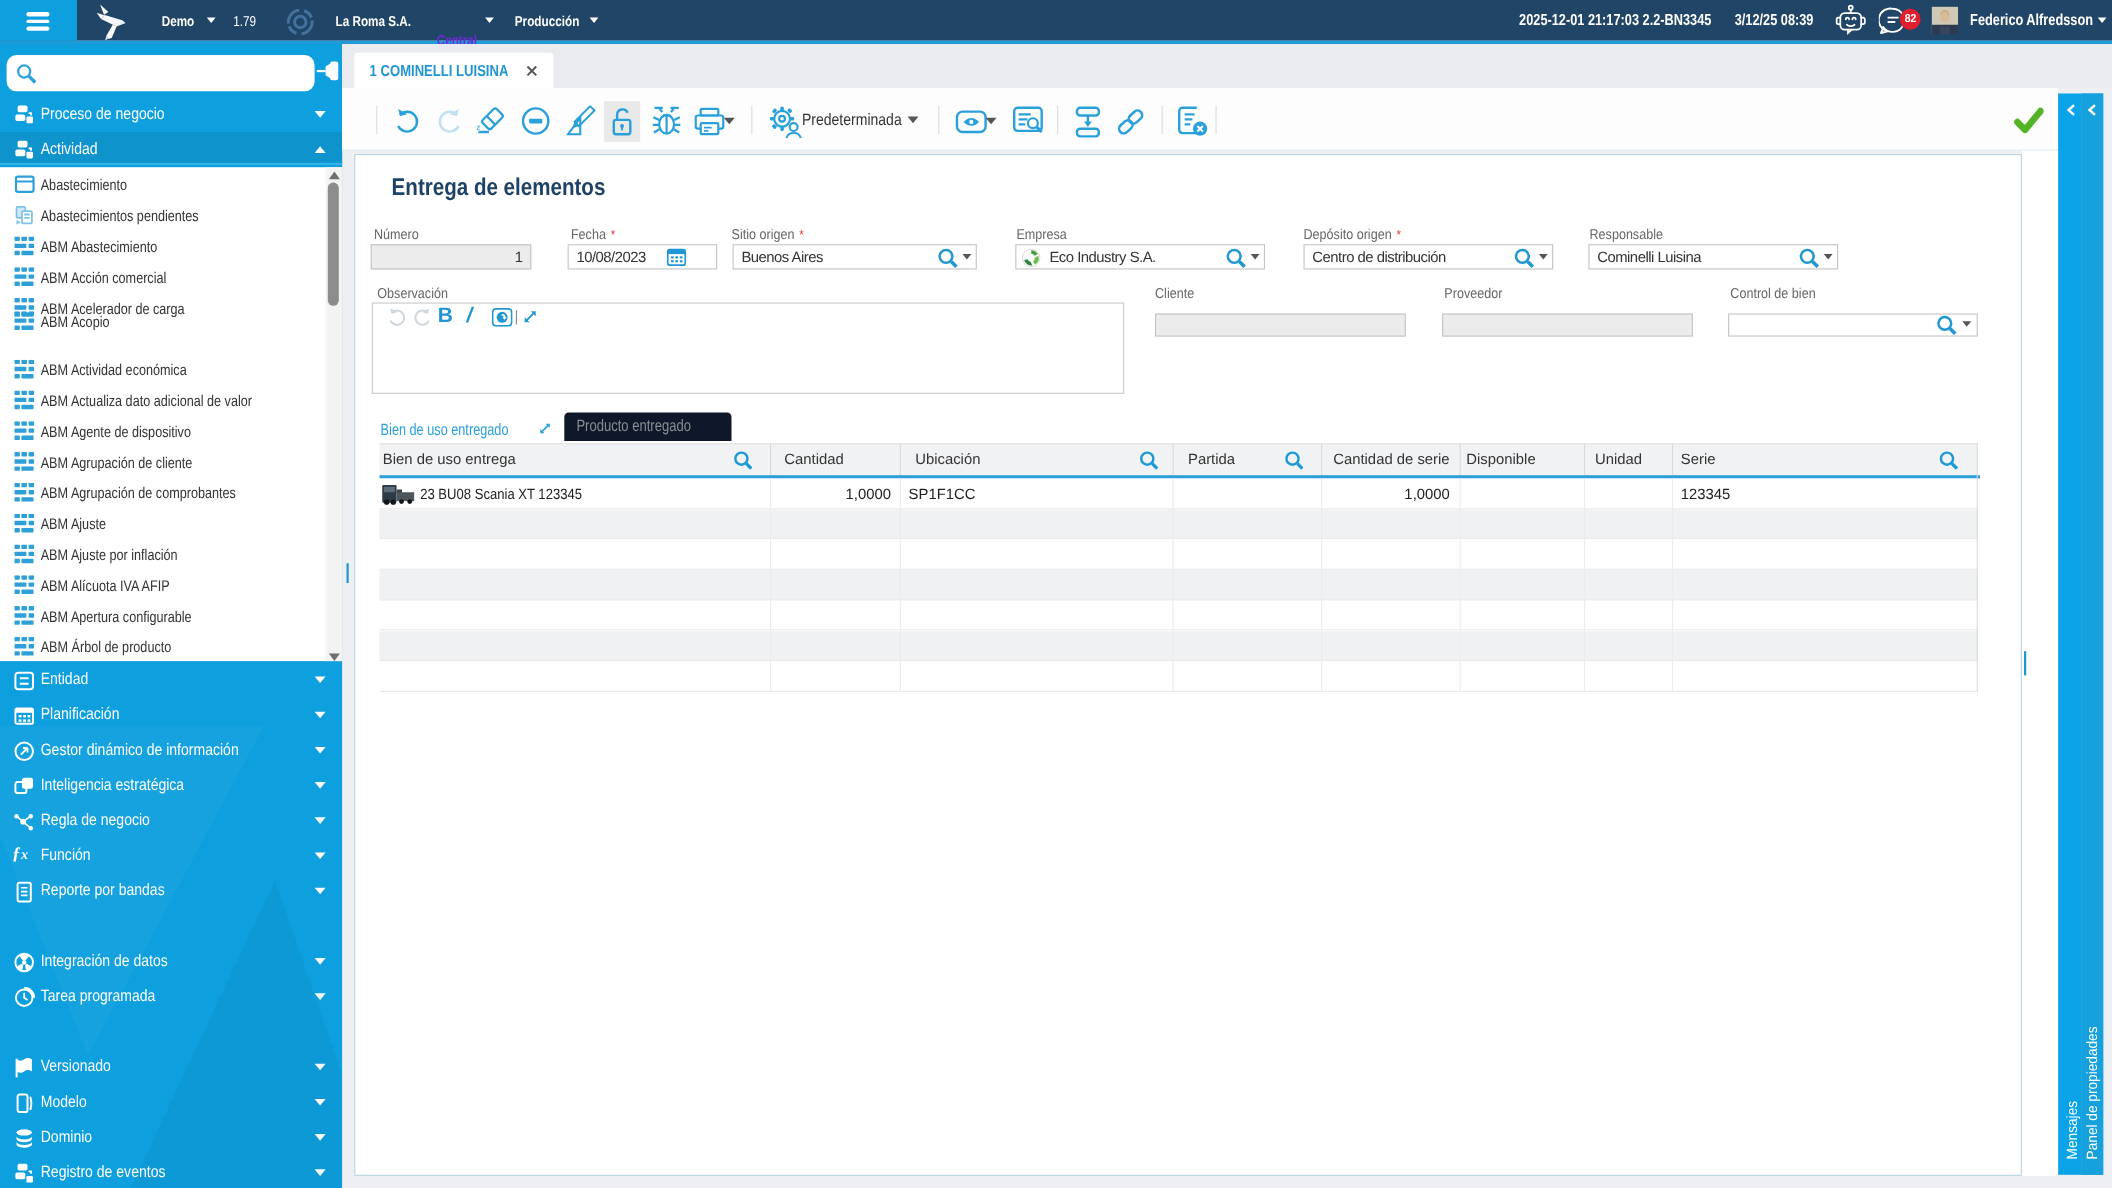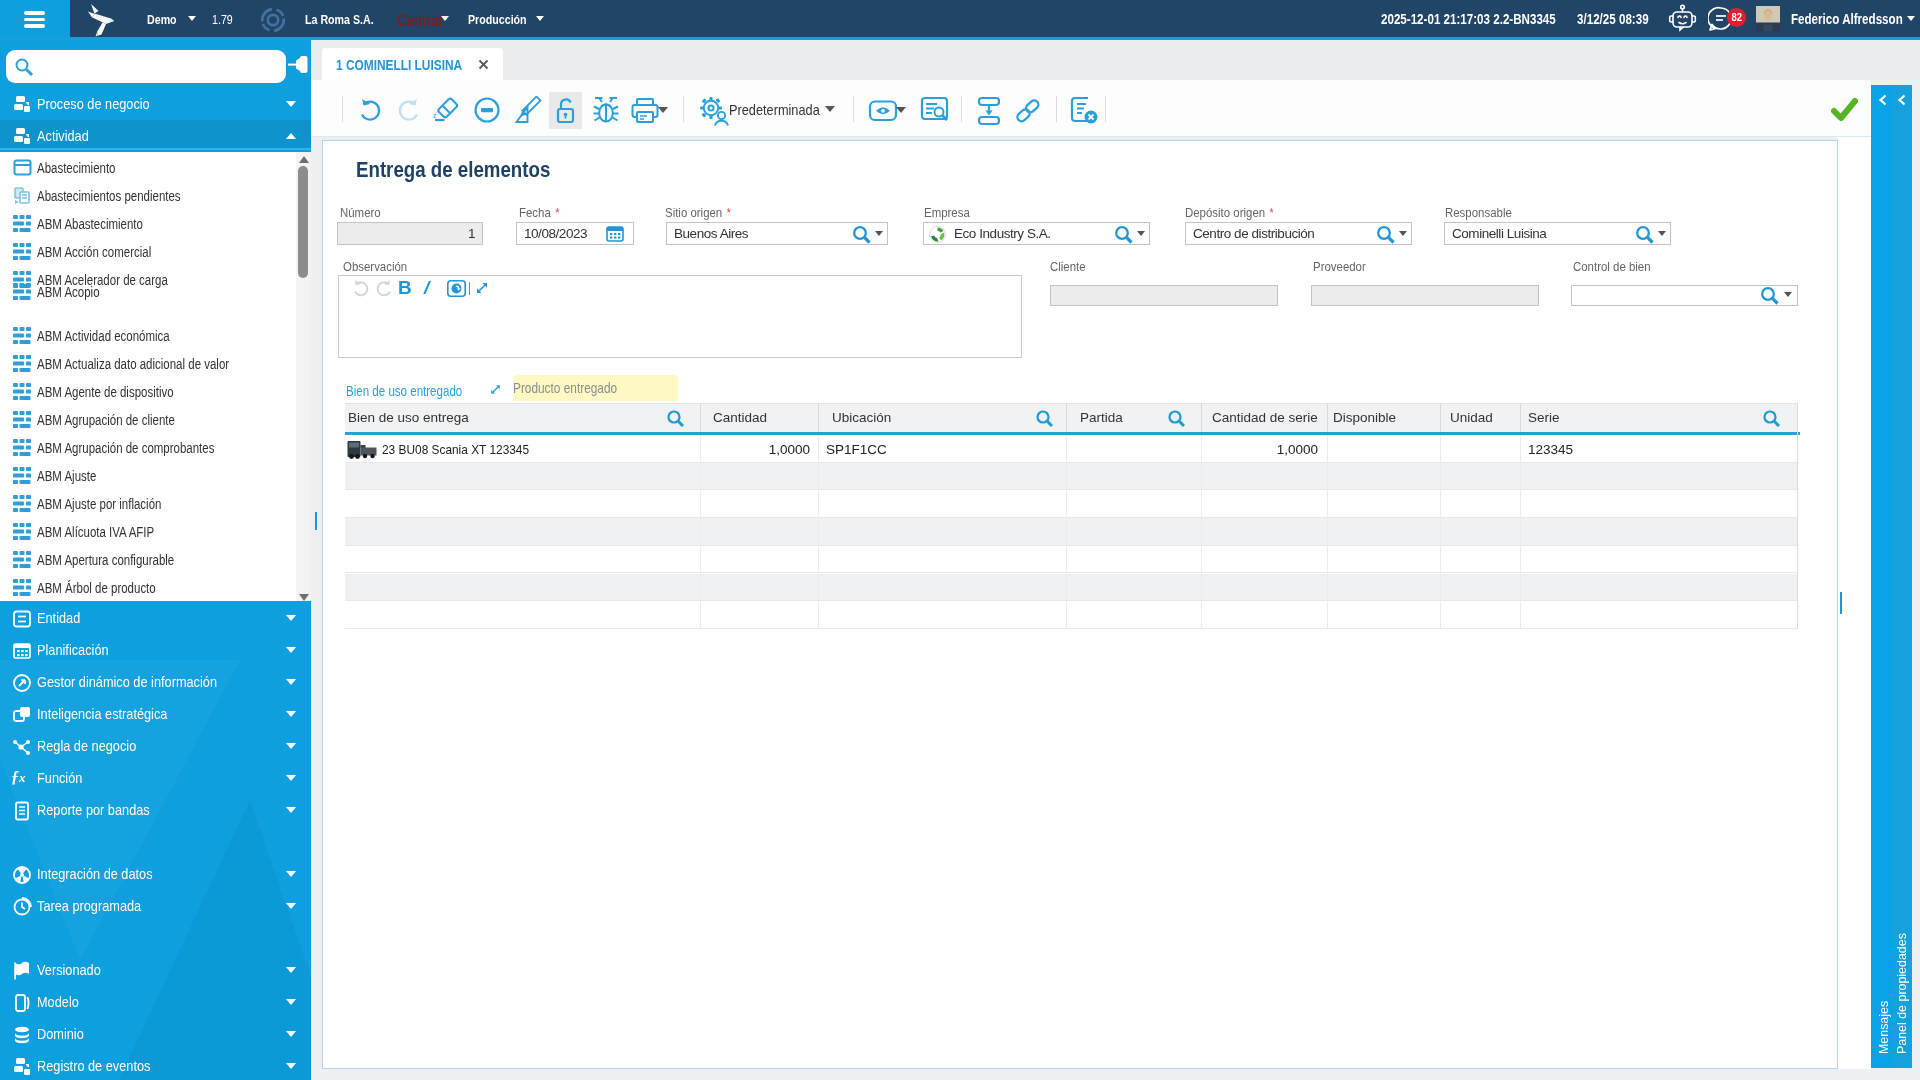--- a/index.html
+++ b/index.html
@@ -49,21 +49,21 @@
 <svg class="abs" style="left:259px;top:6px" width="28" height="28" viewBox="0 0 28 28">
  <g fill="none" stroke="#44719d" stroke-width="2.7">
   <circle cx="14" cy="14" r="5.2"></circle>
   <path d="M3.3 15.5 A11 11 0 0 1 13 3.2"></path>
   <path d="M24.7 12.5 A11 11 0 0 1 15 24.8"></path>
   <path d="M17.5 3.8 A11 11 0 0 1 24.2 10"></path>
   <path d="M10.5 24.2 A11 11 0 0 1 3.8 18"></path>
  </g>
 </svg>
 <div class="abs" style="left:305px;top:12px;color:#fff;font-size:13px;font-weight:bold"><span class="s82">La Roma S.A.</span></div>
-<div class="abs" style="left:397px;top:12px;color:#7f1d1d;font-size:16px;font-weight:bold"><span class="s82">Central</span></div>
+<div class="abs" style="left:397px;top:29px;color:#6d28d9;font-size:13px;font-weight:bold"><span class="s82">Central</span></div>
 <div class="wcaret" style="left:441px;top:16px;border-left-width:4.5px;border-right-width:4.5px;border-top-width:5.5px"></div>
 <div class="abs" style="left:468px;top:12px;color:#fff;font-size:13px;font-weight:bold"><span class="s82">Producción</span></div>
 <div class="wcaret" style="left:536px;top:16px;border-left-width:4.5px;border-right-width:4.5px;border-top-width:5.5px"></div>
 <div class="abs" style="left:1381px;top:11px;color:#fff;font-size:14.5px;font-weight:bold"><span class="s80">2025-12-01 21:17:03 2.2-BN3345</span></div>
 <div class="abs" style="left:1577px;top:11px;color:#fff;font-size:14.5px;font-weight:bold"><span class="s80">3/12/25 08:39</span></div>
 
 <svg class="abs" style="left:1668px;top:3px" width="29" height="31" viewBox="0 0 29 31">
  <g fill="none" stroke="#fff" stroke-width="1.6" stroke-linecap="round">
   <circle cx="14.5" cy="4" r="1.8"></circle>
   <line x1="14.5" y1="6" x2="14.5" y2="9"></line>
@@ -695,21 +695,21 @@
 <div class="abs" style="left:356px;top:157px;color:#1d4266;font-size:22px;font-weight:bold"><span class="s85">Entrega de elementos</span></div>
 
 <div class="lbl" style="left:340px;top:205px">Número</div>
 <div class="lbl" style="left:519px;top:205px">Fecha<span class="ast">*</span></div>
 <div class="lbl" style="left:665px;top:205px">Sitio origen<span class="ast">*</span></div>
 <div class="lbl" style="left:924px;top:205px">Empresa</div>
 <div class="lbl" style="left:1185px;top:205px">Depósito origen<span class="ast">*</span></div>
 <div class="lbl" style="left:1445px;top:205px">Responsable</div>
 
 <div class="fld dis" style="left:337px;top:222px;width:146px;text-align:right;padding-right:7px">1</div>
-<div class="fld" style="left:516px;top:222px;width:118px">10/08/2023</div>
+<div class="fld" style="left:516px;top:222px;width:136px">10/08/2023</div>
 <svg class="abs" style="left:606px;top:225px" width="18" height="17" viewBox="0 0 18 17">
       <g fill="none" stroke="#2196d4" stroke-width="1.6">
         <rect x="1" y="2" width="16" height="14" rx="2"></rect>
       </g>
       <rect x="1" y="2" width="16" height="4" fill="#2196d4"></rect>
       <g fill="#2196d4">
         <rect x="4" y="8" width="2.4" height="2"></rect>
         <rect x="8" y="8" width="2.4" height="2"></rect>
         <rect x="12" y="8" width="2.4" height="2"></rect>
         <rect x="4" y="11.5" width="2.4" height="2"></rect>
@@ -797,21 +797,21 @@
       </g>
     </svg>
 <div class="caret" style="left:1784px;top:292px;border-left-width:4.5px;border-right-width:4.5px;border-top-width:5.5px"></div>
 
 <div class="abs" style="left:346px;top:382px;color:#2aa0dc;font-size:15px"><span style="display:inline-block;transform:scaleX(.77);transform-origin:0 50%">Bien de uso entregado</span></div>
 <svg class="abs" style="left:488px;top:382px" width="15" height="15" viewBox="0 0 15 15">
       <line x1="4" y1="11" x2="11" y2="4" stroke="#2aa0dc" stroke-width="1.5"></line>
       <path d="M8 3.2 h3.8 v3.8 z" fill="#2aa0dc"></path>
       <path d="M3.2 8 v3.8 h3.8 z" fill="#2aa0dc"></path>
     </svg>
-<div class="abs" style="left:513px;top:375px;width:165px;height:26px;background:#fef9c3;border-radius:4px 4px 0 0;color:#8b8f92;font-size:15px;line-height:26px"><span style="display:inline-block;transform:scaleX(.79);transform-origin:0 50%">Producto entregado</span></div>
+<div class="abs" style="left:513px;top:375px;width:152px;height:26px;background:#0f172a;border-radius:4px 4px 0 0;color:#8b8f92;font-size:15px;padding-left:11px;line-height:26px"><span style="display:inline-block;transform:scaleX(.79);transform-origin:0 50%">Producto entregado</span></div>
 
 <div id="table"></div>
 <div class="abs" style="left:345px;top:403px;width:1453px;height:29px;background:#f1f2f4;border-top:1px solid #e3e3e3"></div>
 <div class="abs" style="left:700px;top:403px;width:1px;height:29px;background:#dadada"></div>
 <div class="abs" style="left:818px;top:403px;width:1px;height:29px;background:#dadada"></div>
 <div class="abs" style="left:1066px;top:403px;width:1px;height:29px;background:#dadada"></div>
 <div class="abs" style="left:1201px;top:403px;width:1px;height:29px;background:#dadada"></div>
 <div class="abs" style="left:1327px;top:403px;width:1px;height:29px;background:#dadada"></div>
 <div class="abs" style="left:1440px;top:403px;width:1px;height:29px;background:#dadada"></div>
 <div class="abs" style="left:1520px;top:403px;width:1px;height:29px;background:#dadada"></div>

